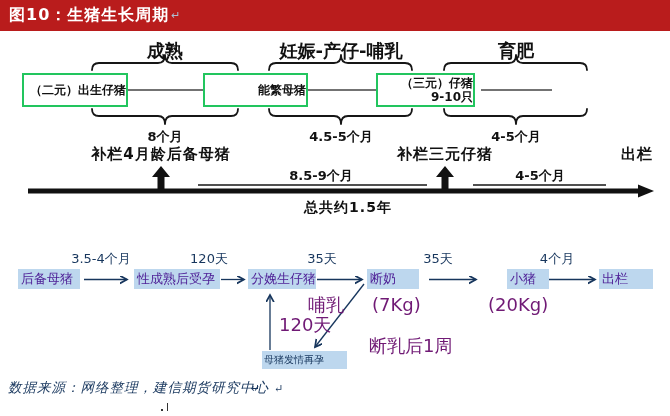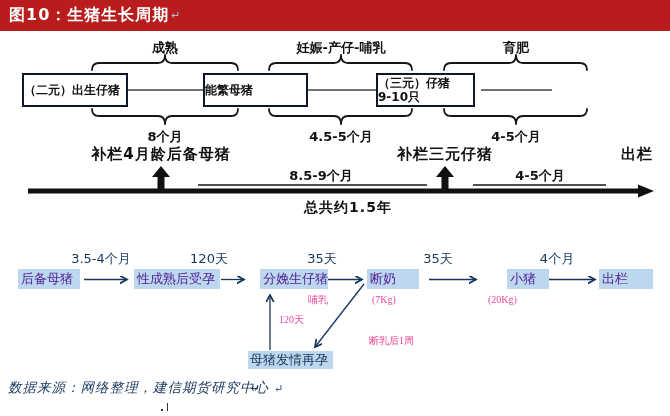--- a/index.html
+++ b/index.html
@@ -6,35 +6,35 @@
   #canvas{position:relative;width:670px;height:416px;background:#ffffff;overflow:hidden;
           font-family:"DejaVu Sans","Liberation Sans",sans-serif;}
   .abs{position:absolute;}
   .ctr{transform:translateX(-50%);white-space:nowrap;}
   
   .hdr{left:0;top:0;width:670px;height:31px;background:#b91c1c;color:#ffffff;
        display:flex;align-items:center;padding-left:9px;box-sizing:border-box;
        font-size:16px;font-weight:bold;letter-spacing:1px;}
   .hdr .mark{color:#aebdd0;font-size:11px;font-weight:normal;margin-left:2px;}
   
-  .phase{font-size:13px;font-weight:bold;color:#111;top:39px;}
-  .tbox{border:2px solid #0f172a;background:#fff;box-sizing:border-box;height:34px;top:73px;
-        display:flex;flex-direction:column;align-items:flex-start;justify-content:center;
+  .phase{font-size:18px;font-weight:bold;color:#111;top:39px;}
+  .tbox{border:2px solid #22c55e;background:#fff;box-sizing:border-box;height:34px;top:73px;
+        display:flex;flex-direction:column;align-items:flex-end;justify-content:center;
         font-size:12px;font-weight:bold;color:#111;line-height:14px;text-align:center;}
   .dur{font-size:13px;font-weight:bold;color:#111;top:128px;}
   .big{font-size:15px;font-weight:bold;color:#111;top:145px;letter-spacing:1px;}
   .span-lbl{font-size:13px;font-weight:bold;color:#111;top:167px;}
   .total{font-size:14px;font-weight:bold;color:#111;top:199px;letter-spacing:1px;}
   
   .node{background:#BDD7EE;color:#4c1d95;font-size:13px;height:20px;line-height:20px;
         padding-left:3px;box-sizing:border-box;top:269px;}
-  .nlbl{color:#ec4899;font-size:10px;white-space:nowrap;font-family:Liberation Serif, serif;}
+  .nlbl{color:#701a75;font-size:18px;white-space:nowrap;}
   .elbl{color:#17365D;font-size:13px;top:250px;}
-  .reheat{background:#BDD7EE;color:#17365D;font-size:13px;height:18px;line-height:18px;
-          padding-left:2px;}
+  .reheat{background:#BDD7EE;color:#17365D;font-size:10px;height:18px;line-height:18px;
+          padding-left:2px;margin-left:14px;}
   .pmark{color:#17365D;font-size:11px;}
   .ftr{left:8px;top:379px;color:#17365D;font-size:13.5px;font-style:italic;
        font-family:"DejaVu Serif","Liberation Serif",serif;letter-spacing:1px;}
   .ftr .mark{font-size:11px;}
   
   .caret{left:161px;top:403px;width:7px;height:8px;}
   .caret .bar{position:absolute;right:0;top:0;width:1.5px;height:8px;background:#333;}
   .caret .dot{position:absolute;left:0;bottom:0;width:2px;height:2px;background:#333;}
 </style>
 </head>
@@ -119,21 +119,21 @@
 
   <div class="abs big ctr" style="left:161px;">补栏4月龄后备母猪</div>
   <div class="abs big ctr" style="left:445px;">补栏三元仔猪</div>
   <div class="abs big ctr" style="left:637px;">出栏</div>
   <div class="abs span-lbl ctr" style="left:321px;">8.5-9个月</div>
   <div class="abs span-lbl ctr" style="left:540px;">4-5个月</div>
   <div class="abs total ctr" style="left:348px;">总共约1.5年</div>
 
   <div class="abs node" style="left:18px;width:62px;">后备母猪</div>
   <div class="abs node" style="left:134px;width:86px;">性成熟后受孕</div>
-  <div class="abs node" style="left:260px;width:68px;">分娩生仔猪</div>
+  <div class="abs node" style="left:248px;width:68px;">分娩生仔猪</div>
   <div class="abs node" style="left:367px;width:52px;">断奶</div>
   <div class="abs node" style="left:507px;width:42px;">小猪</div>
   <div class="abs node" style="left:599px;width:54px;">出栏</div>
 
   <div class="abs elbl ctr" style="left:101px;">3.5-4个月</div>
   <div class="abs elbl ctr" style="left:209px;">120天</div>
   <div class="abs elbl ctr" style="left:322px;">35天</div>
   <div class="abs elbl ctr" style="left:438px;">35天</div>
   <div class="abs elbl ctr" style="left:557px;">4个月</div>
 

